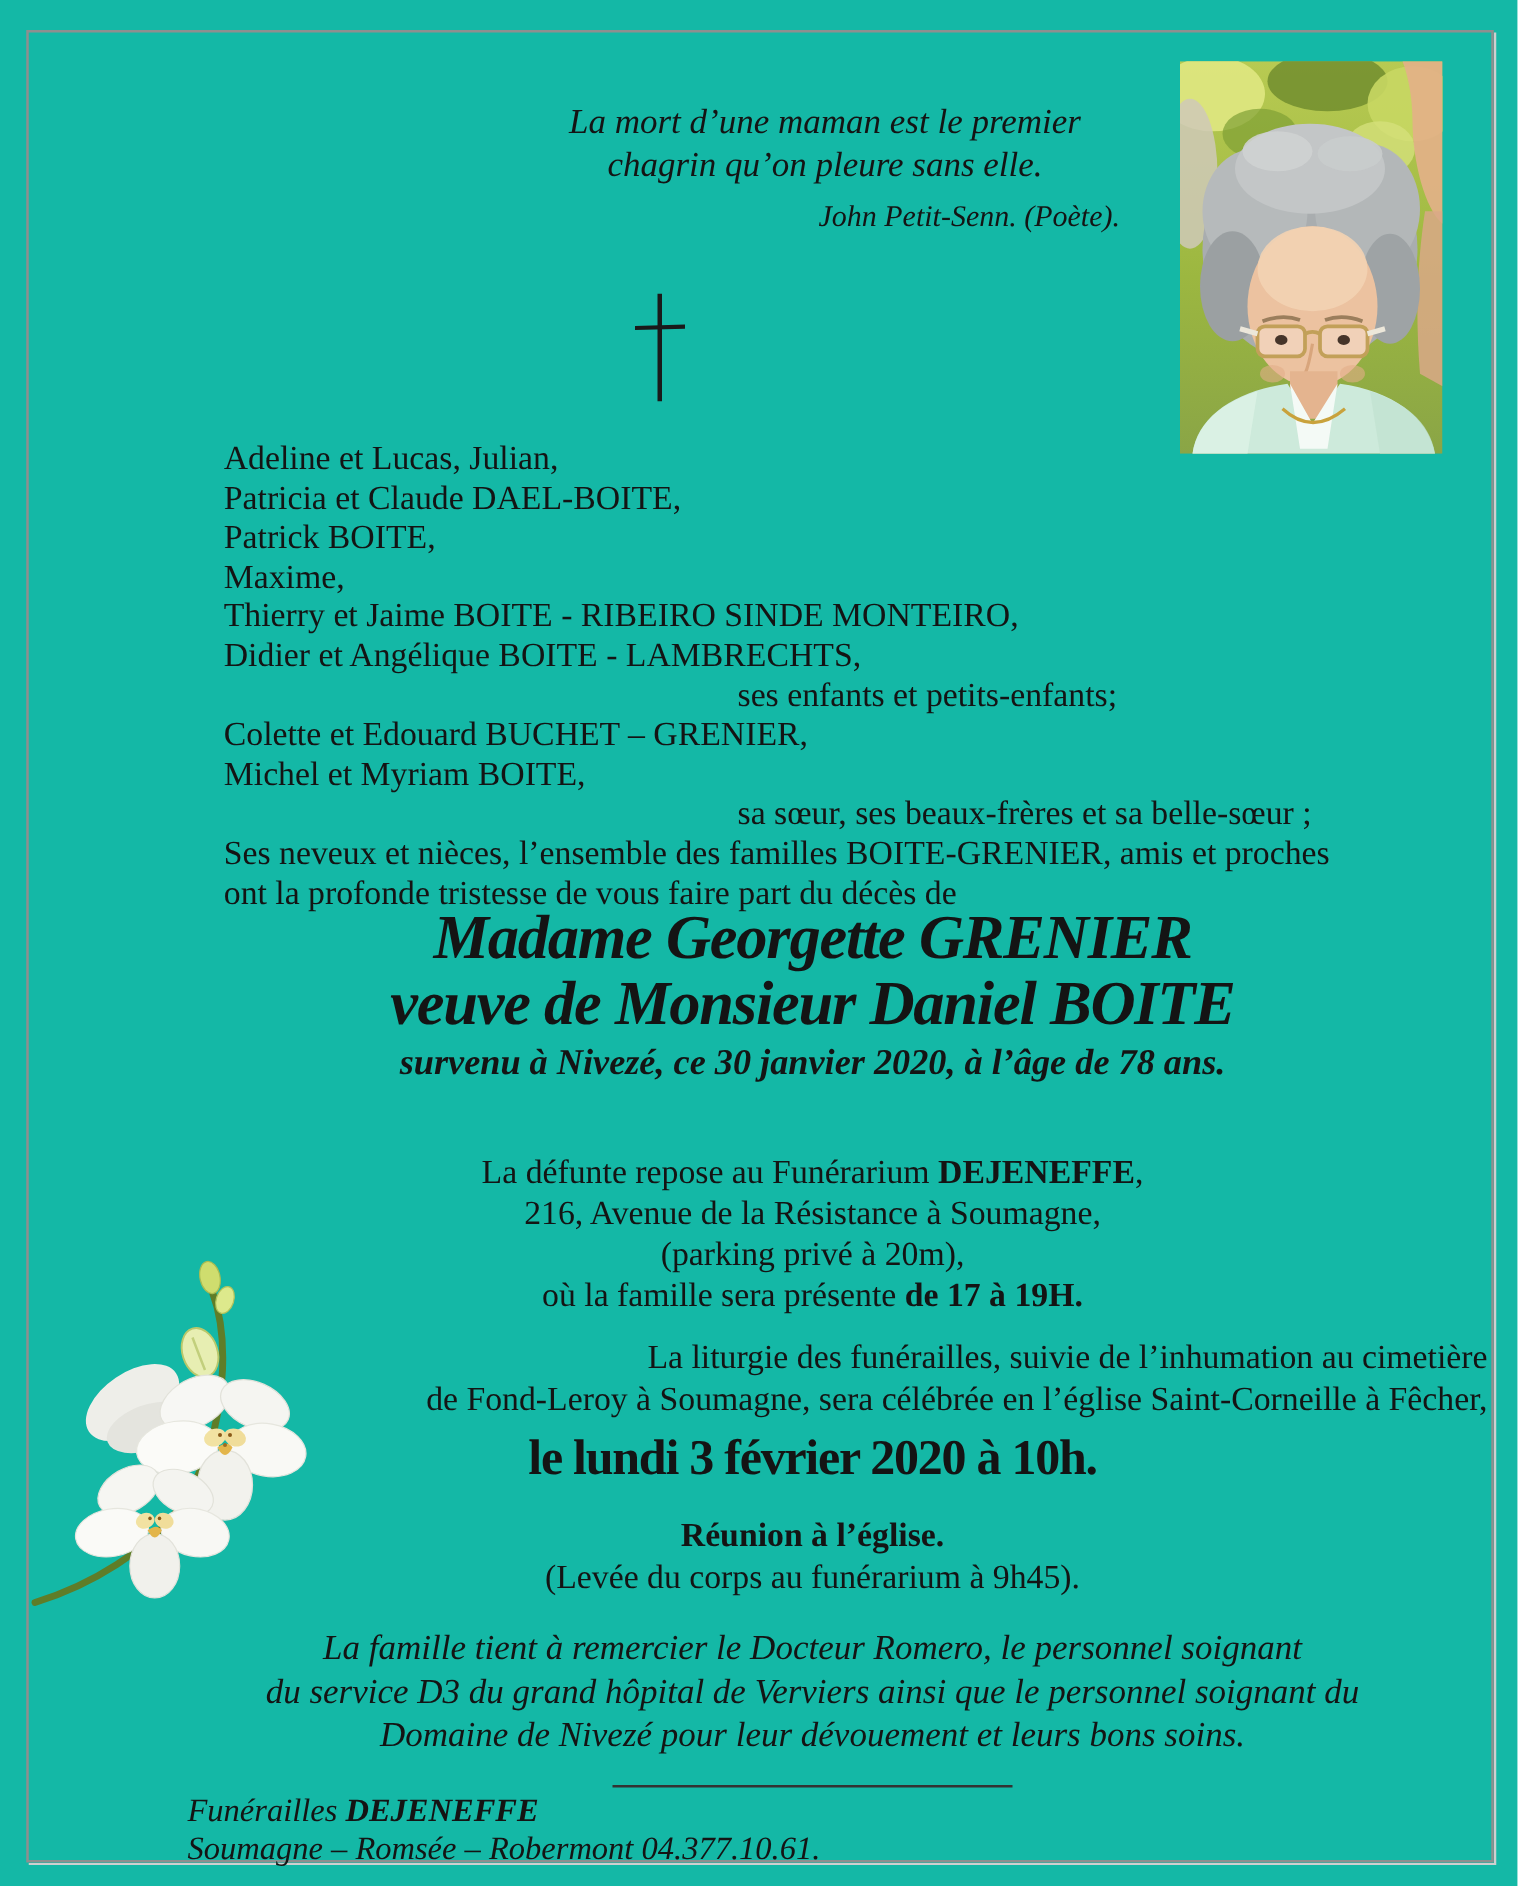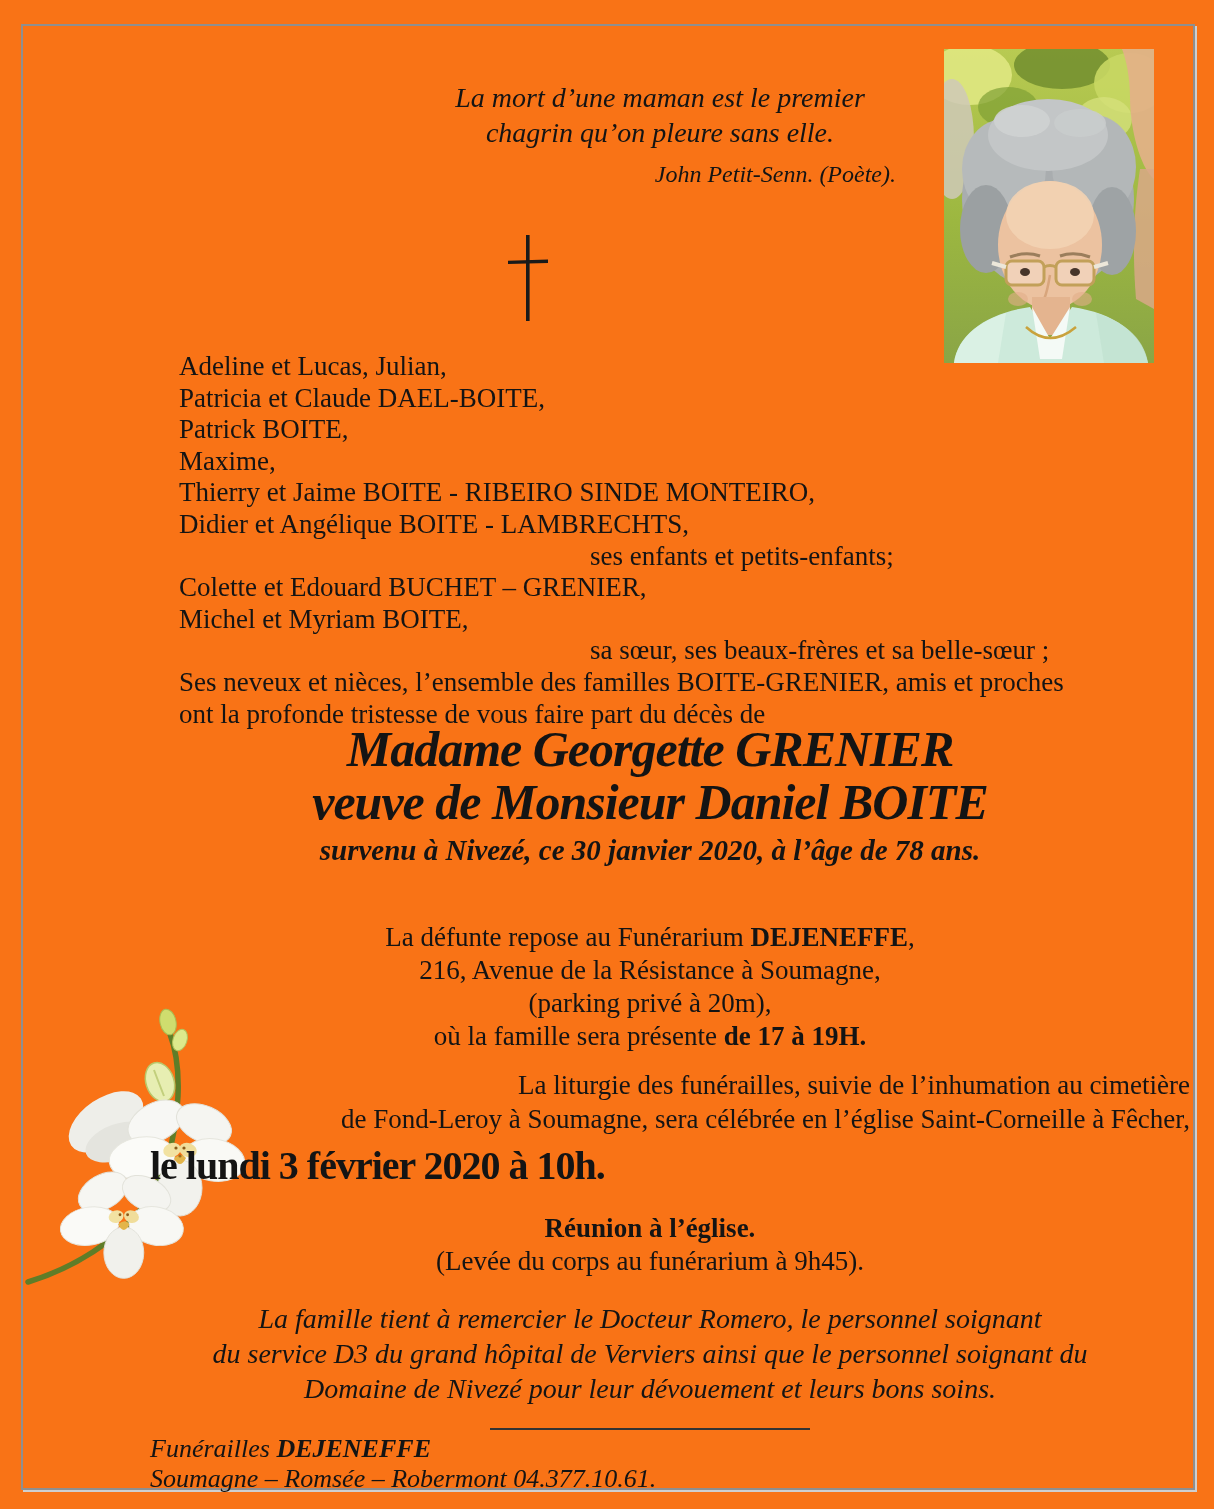--- a/index.html
+++ b/index.html
@@ -1,19 +1,19 @@
 <!DOCTYPE html>
 <html><head>
 <meta charset="utf-8">
 <style>
   html,body{margin:0;padding:0;background:#ffffff;}
   .sheet{
     position:relative;
     width:1214px;height:1509px;
-    background:#f97316;
+    background:#14b8a6;
     font-family:"Liberation Serif", serif;
     color:#141414;
     overflow:hidden;
   }
   .frame{
     position:absolute;left:21px;top:24px;width:1170px;height:1462px;
     border:2px solid #8f8f8f;
     box-shadow:2px 2px 0 #cfcfcf;
   }
   .abs{position:absolute;}
@@ -30,21 +30,21 @@
   .family{left:179px;top:351px;width:960px;font-size:27px;line-height:31.6px;}
   .family .indent{margin-left:411px;}
   
   .title{left:130px;top:723px;width:1040px;text-align:center;}
   .title .big{font-size:50px;line-height:53px;font-weight:bold;font-style:italic;letter-spacing:-1px;}
   .title .sub{font-size:29px;line-height:34px;font-weight:bold;font-style:italic;margin-top:4px;}
   
   .repose{left:150px;top:921px;width:1000px;text-align:center;font-size:27px;line-height:33px;}
   
   .liturgy{left:110px;top:1068px;width:1080px;text-align:right;font-size:27px;line-height:34px;}
-  .dateline{left:150px;top:1142px;width:1000px;
+  .dateline{left:150px;top:1142px;width:1000px;text-align:center;
             font-size:40px;font-weight:bold;letter-spacing:-1px;}
   .meeting{left:150px;top:1213px;width:1000px;text-align:center;font-size:27px;font-weight:bold;}
   .levee{left:150px;top:1246px;width:1000px;text-align:center;font-size:27px;}
   
   .thanks{left:150px;top:1301px;width:1000px;text-align:center;
           font-style:italic;font-size:28px;line-height:35px;}
   
   .footer{left:150px;top:1428px;width:1000px;text-align:left;
           font-style:italic;font-size:26px;line-height:30px;}
   .footer .rule{width:320px;border-top:2px solid #333;margin:0 auto 4px auto;}

